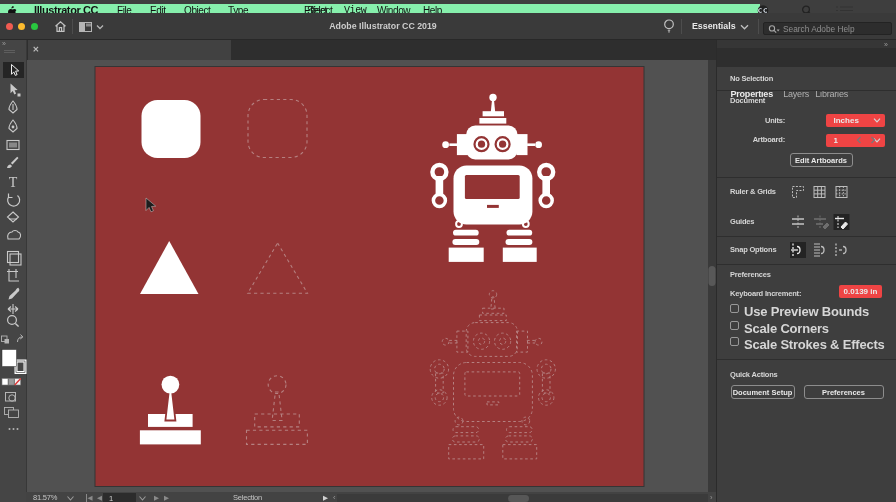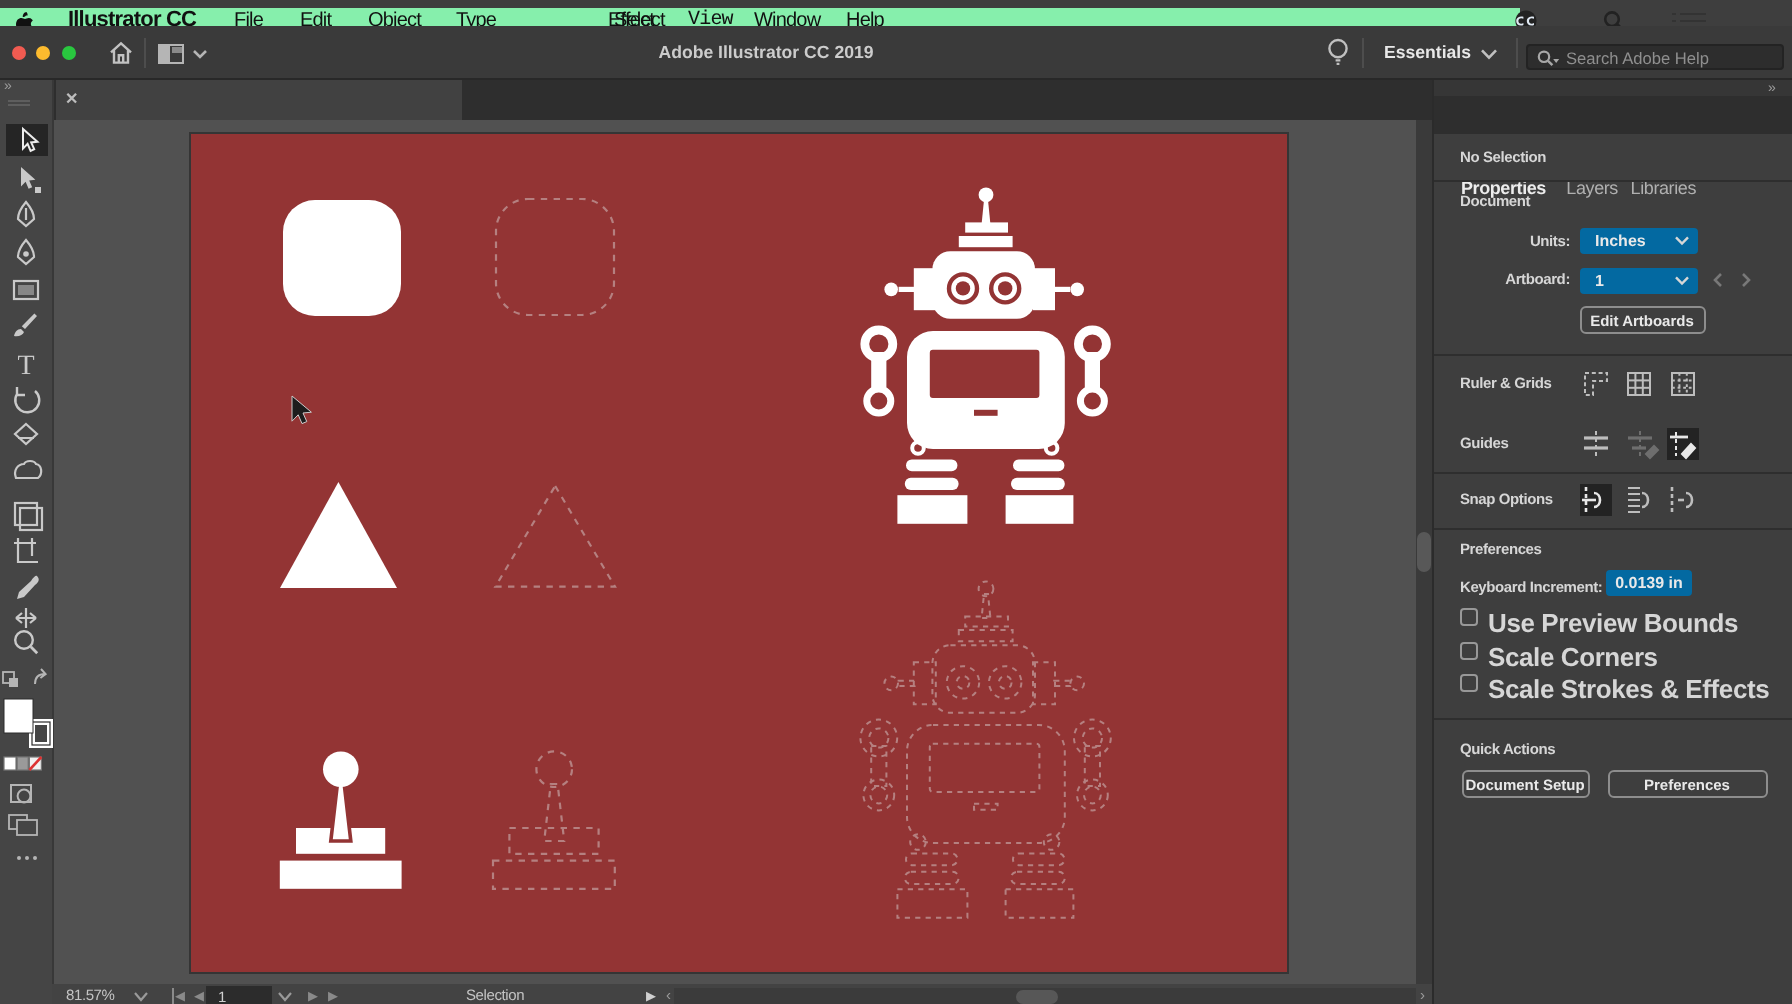--- a/index.html
+++ b/index.html
@@ -18,21 +18,21 @@
 
 #toolbar{left:0;top:40px;width:27px;height:462px;background:#454545;border-right:1px solid #383838;}
 
 #canvas{left:27px;top:60px;width:689px;height:432px;background:#515151;}
 
 #rpanel{left:716px;top:40px;width:180px;height:462px;background:#3e3e3e;border-left:1px solid #2b2b2b;}
 #ptabs{position:absolute;left:0;top:8px;width:180px;height:19px;background:#2e2e2e;}
 .ptab{position:absolute;top:0;height:19px;font-size:9px;letter-spacing:-0.2px;line-height:19px;text-align:right;color:#b0b0b0;margin-top:37px;}
 .plabel{position:absolute;font-size:7.5px;font-weight:bold;letter-spacing:-0.2px;color:#d6d6d6;white-space:nowrap;}
 .psep{position:absolute;left:0;width:180px;height:1px;background:#2e2e2e;}
-.pfield{position:absolute;background:#0369a1;border-radius:2px;color:#e9e9e9;font-size:8px;font-weight:bold;}
+.pfield{position:absolute;background:#ef4444;border-radius:2px;color:#e9e9e9;font-size:8px;font-weight:bold;margin-left:36px;}
 .pbtn{position:absolute;border:1px solid #8d8d8d;border-radius:3px;color:#e9e9e9;font-size:7.5px;font-weight:bold;text-align:center;background:#3e3e3e;white-space:nowrap;}
 .cbox{position:absolute;left:13px;width:9px;height:9px;border:1px solid #989898;border-radius:2px;background:#3e3e3e;}
 .clabel{position:absolute;left:27px;font-size:13px;font-weight:bold;letter-spacing:-0.2px;color:#d6d6d6;white-space:nowrap;}
 
 #statusbar{left:26px;top:492px;width:690px;height:10px;background:#434343;color:#c4c4c4;font-size:7.5px;letter-spacing:-0.2px;}
 #statusbar span{position:absolute;top:1px;}
 </style>
 </head>
 <body>
 <div id="page">

